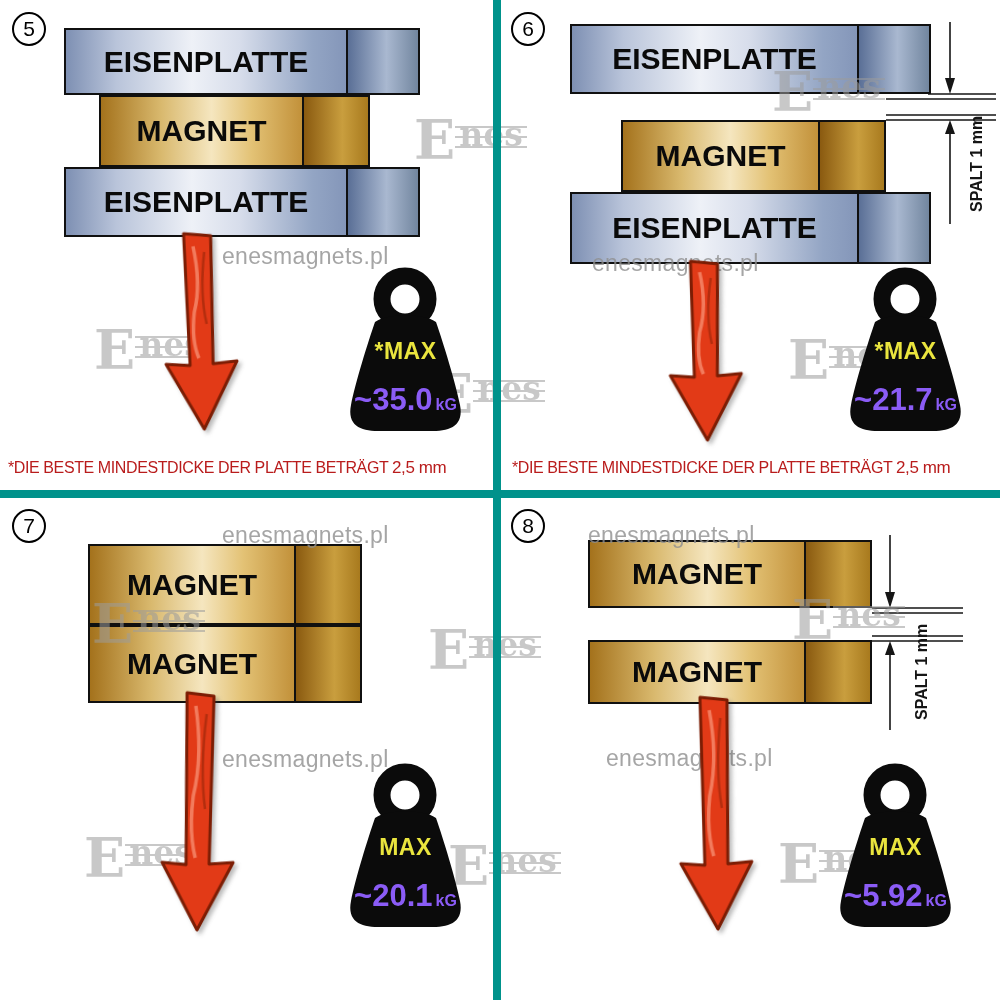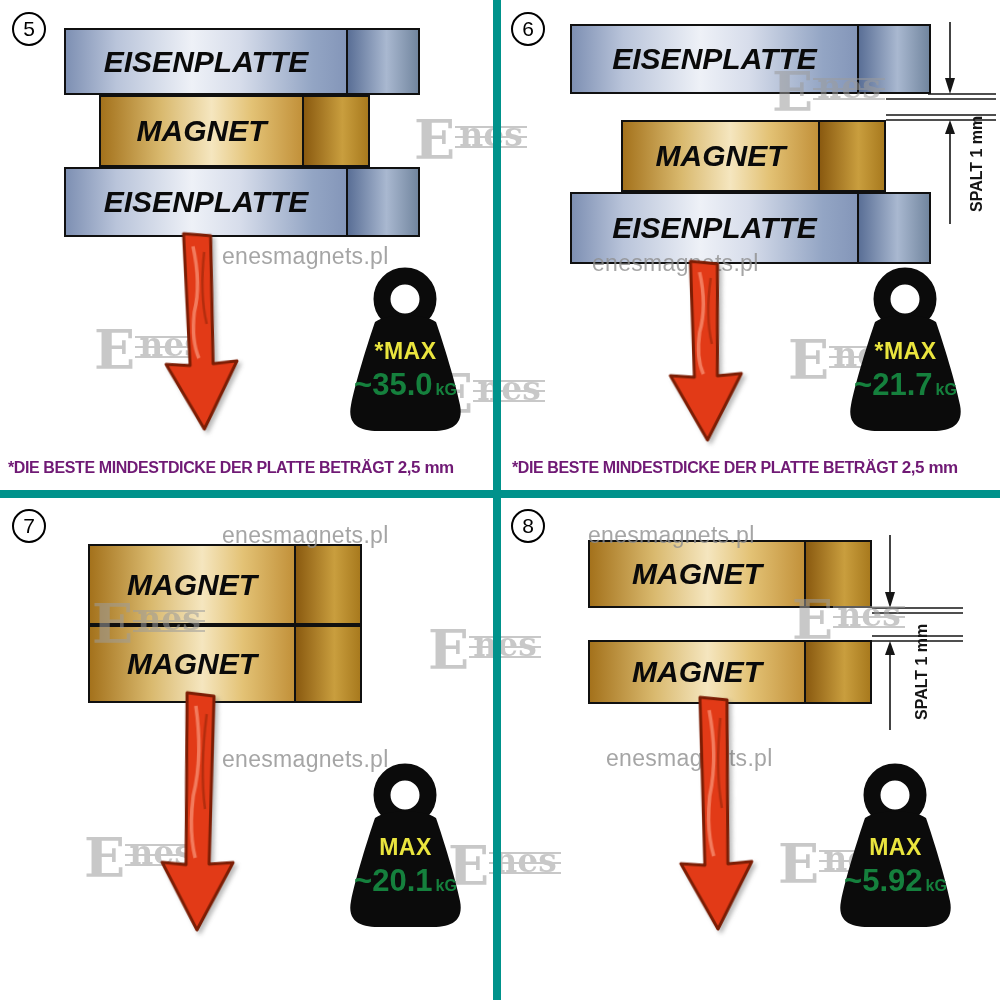--- a/index.html
+++ b/index.html
@@ -8,41 +8,41 @@
             font-family:"Liberation Sans","DejaVu Sans",sans-serif; }
   .panel { position:absolute; inset:0; }
   .divider { position:absolute; background:#00928b; z-index:30; }
   .divider.v { left:493px; top:0; width:8px; height:1000px; }
   .divider.h { left:0; top:490px; width:1000px; height:8px; }
 
   .badge { position:absolute; width:34px; height:34px; border:2.5px solid #000; border-radius:50%;
            background:#fff; display:flex; align-items:center; justify-content:center;
            font-size:21px; color:#000; z-index:20; }
 
-  .block { position:absolute; display:flex; border:2.5px solid #101010; z-index:5;font-style:italic; }
+  .block { position:absolute; display:flex; border:2.5px solid #101010; z-index:5; }
   .block .face { flex:1; display:flex; align-items:center; justify-content:center; }
   .block .cap { border-left:2.5px solid #101010; }
   .steel .face { background:linear-gradient(90deg,#7e90b3 0%,#b9c4da 18%,#eef1f7 45%,#d7ddeb 62%,#93a5c4 88%,#8496b9 100%); }
   .steel .cap { width:72px; background:linear-gradient(90deg,#5a6f96 0%,#a9b8d0 55%,#72869f 100%); }
   .gold .face { background:linear-gradient(90deg,#a4721c 0%,#d9b96e 30%,#f5e6bf 55%,#e3c275 75%,#c2913a 100%); }
   .gold .cap { width:66px; background:linear-gradient(90deg,#8a5a10 0%,#c99e3e 60%,#a87a1e 100%); }
   .block-label { font-weight:bold; font-size:30px; color:#0a0a0a; white-space:nowrap; }
 
   .arrow { position:absolute; z-index:8; filter:drop-shadow(3px 3px 2px rgba(60,60,60,.35)); }
 
   .kettlebell { position:absolute; width:145px; height:172px; z-index:9; }
   .kettlebell svg { position:absolute; inset:0; }
   .kb-max { position:absolute; left:0; right:0; top:72px; text-align:center; color:#eae53e;
             font-weight:bold; font-size:23px; letter-spacing:.5px; z-index:2; }
-  .kb-val { position:absolute; left:0; right:0; top:101px; text-align:center; color:#15803d;
+  .kb-val { position:absolute; left:0; right:0; top:116px; text-align:center; color:#8b5cf6;
             font-weight:bold; z-index:2; }
   .kb-val .v { font-size:31px; }
   .kb-val .u { font-size:16px; margin-left:3px; }
 
-  .footnote { position:absolute; font-size:16px; font-weight:700; color:#701a75;
+  .footnote { position:absolute; font-size:16px; font-weight:400; color:#b91c1c;
               white-space:nowrap; letter-spacing:-0.4px; z-index:6; }
   .footnote .bignum { font-size:17px; }
 
   .wm-site { position:absolute; color:#8f8f8f; font-size:23px; opacity:.8; z-index:7; letter-spacing:.3px; }
   .wm-logo { position:absolute; display:flex; align-items:flex-start; color:#9c9c9c; opacity:.55;
              z-index:7; font-family:"DejaVu Serif","Liberation Serif",serif; }
   .wm-logo .e { font-size:54px; font-weight:bold; line-height:.85; }
   .wm-logo .nes { font-size:33px; font-weight:bold; line-height:1; padding:0 4px;
                   background-image:repeating-linear-gradient(to bottom, transparent 0 8px, #9c9c9c 8px 10px); }
 

